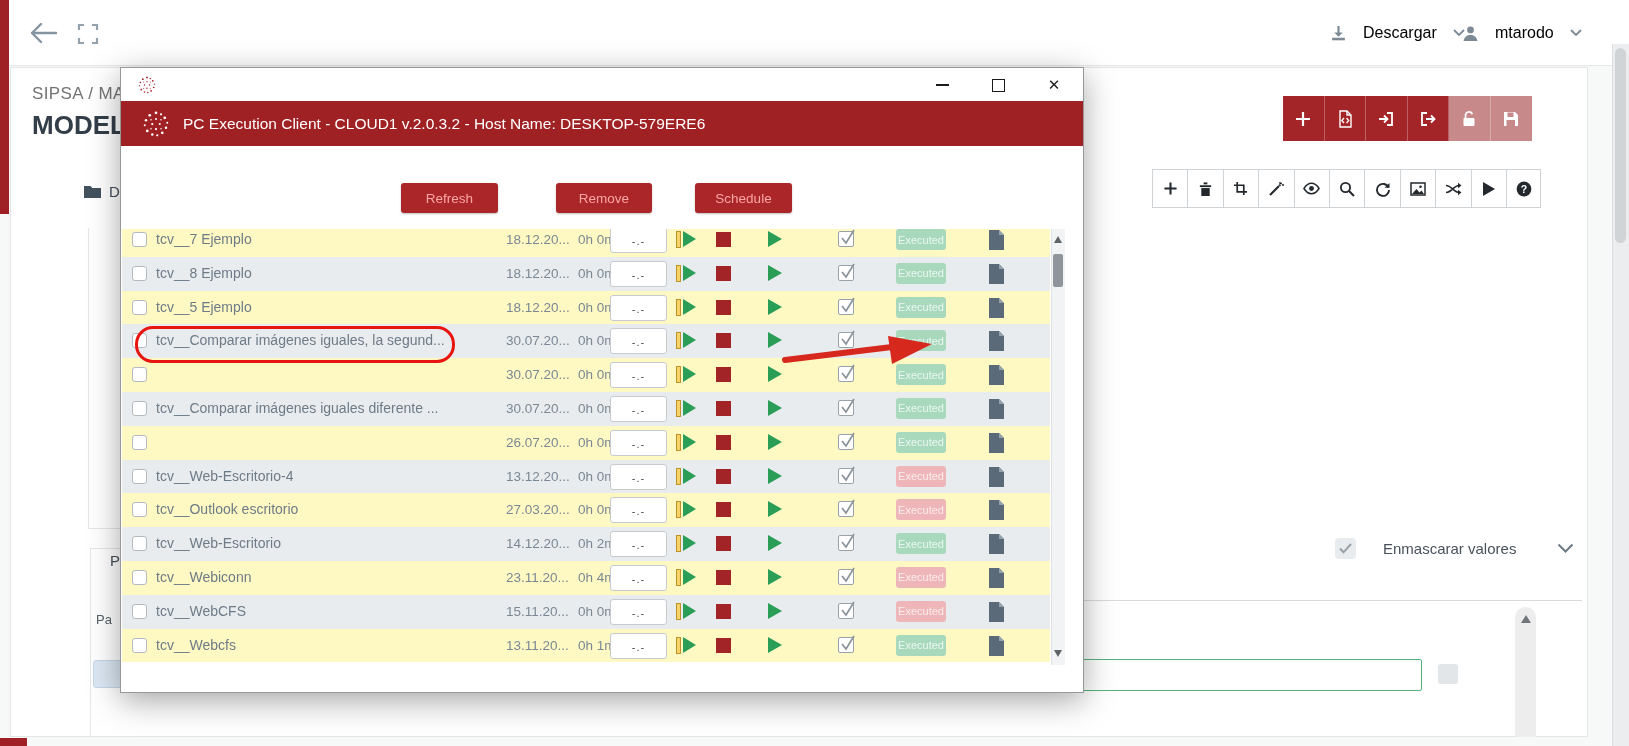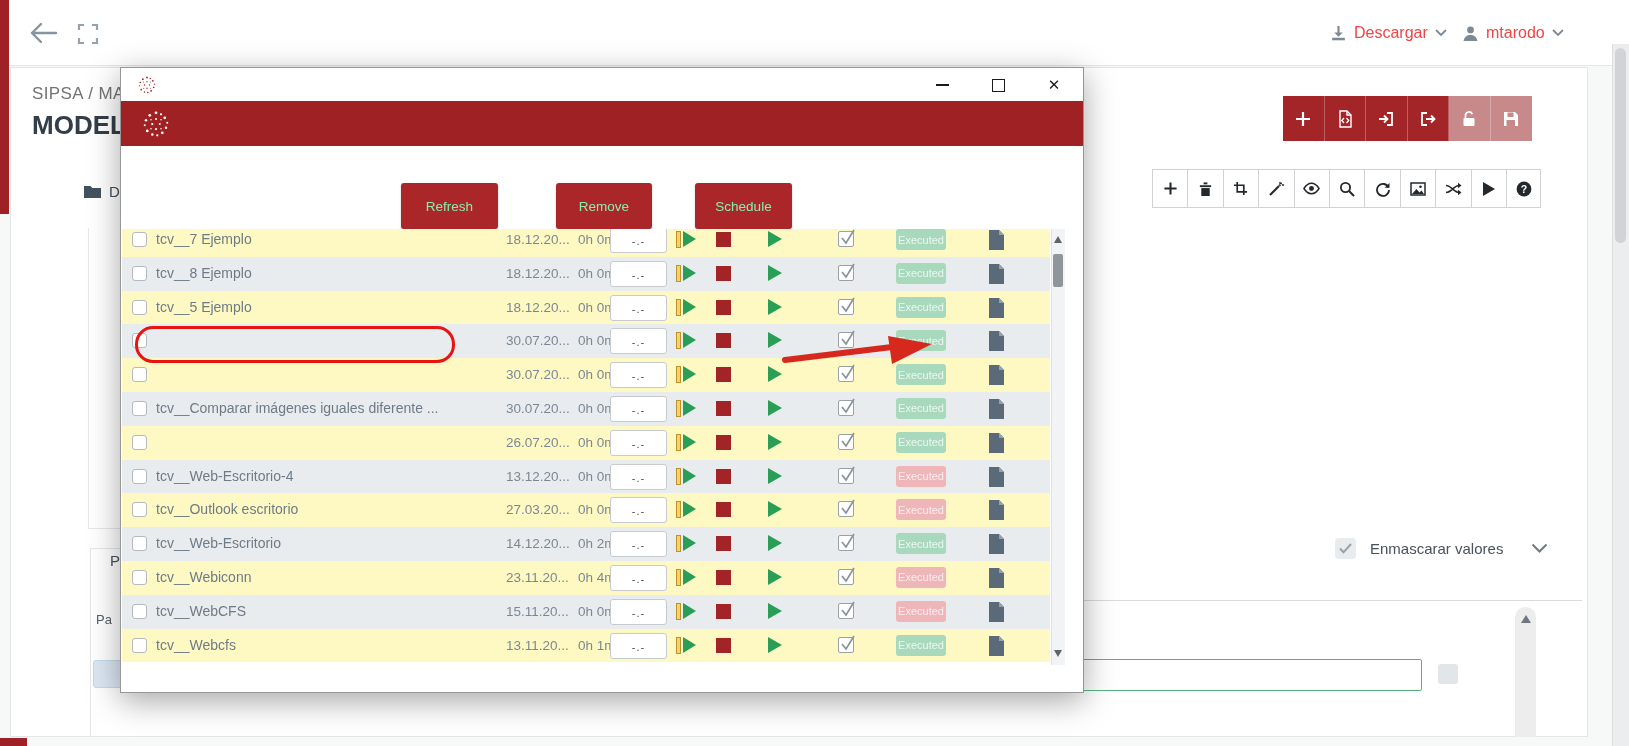--- a/index.html
+++ b/index.html
@@ -10,21 +10,21 @@
 
   
   #topbar{left:0;top:0;width:1629px;height:66px;background:#fff;border-bottom:1px solid #e4e6e8;}
   #red-strip{left:0;top:0;width:9px;height:214px;background:#9f2125;z-index:3;}
   #red-strip-bottom{left:0;top:738px;width:27px;height:8px;background:#9f2125;z-index:3;}
   #content-card{left:10px;top:67px;width:1578px;height:670px;background:#fff;border:1px solid #e3e5e7;}
   #page-scrollbar{left:1612px;top:44px;width:17px;height:702px;background:#ecedee;border-left:1px solid #dcdedf;}
   #page-scroll-thumb{left:1615px;top:48px;width:11px;height:195px;background:#d1d4d7;border-radius:6px;}
   #back-btn{left:26px;top:18px;width:34px;height:30px;cursor:pointer;}
   #expand-btn{left:76px;top:22px;width:24px;height:24px;cursor:pointer;}
-  .tb-item{top:20px;height:26px;display:flex;align-items:center;gap:7px;color:#ef4444;font-size:16px;cursor:pointer;}
+  .tb-item{top:20px;height:26px;display:flex;align-items:center;gap:16px;color:#000000;font-size:16px;cursor:pointer;}
   #download-item{left:1330px;}
   #user-item{left:1462px;}
 
   #breadcrumb{left:32px;top:84px;font-size:17px;color:#737373;letter-spacing:.4px;}
   #page-title{left:32px;top:110px;font-size:26px;font-weight:600;color:#333e49;}
 
   
   #red-toolbar{left:1283px;top:96px;height:45px;display:flex;z-index:1;}
   .red-btn{width:41.5px;height:45px;background:#a32528;display:flex;align-items:center;justify-content:center;
            border-right:1px solid rgba(255,255,255,.28);cursor:pointer;}
@@ -42,42 +42,42 @@
 
   
   #plot-border-v{left:88px;top:228px;width:1px;height:300px;background:#e5e7e9;}
   #plot-border-h{left:88px;top:528px;width:40px;height:1px;background:#e5e7e9;}
   #panel2-border-v{left:90px;top:548px;width:1px;height:189px;background:#e5e7e9;}
   #panel2-border-h{left:90px;top:548px;width:560px;height:1px;background:#e5e7e9;}
   #panel2-label{left:110px;top:552px;font-size:15px;color:#46505a;}
   #param-label{left:96px;top:612px;font-size:13px;color:#565f68;text-align:center;}
   #param-btn{left:93px;top:660px;width:36px;height:28px;background:#dbe7f3;border:1px solid #c4d7e8;border-radius:3px;cursor:pointer;}
 
-  #mask-row{left:1335px;top:538px;display:flex;align-items:center;gap:14px;z-index:1;}
+  #mask-row{left:1335px;top:538px;display:flex;align-items:center;gap:27px;z-index:1;}
   #mask-checkbox{width:21px;height:21px;border-radius:4px;background:#e8ecef;display:flex;align-items:center;justify-content:center;cursor:pointer;}
   #mask-label{font-size:15px;color:#49525b;}
   #mask-chevron{margin-left:14px;cursor:pointer;}
   #mask-divider{left:640px;top:600px;width:942px;height:1px;background:#d9dcde;}
   #inner-scrollbar{left:1515px;top:607px;width:21px;height:130px;background:#ededee;border-radius:10px 10px 0 0;}
   #inner-scroll-up{left:1521px;top:615px;width:0;height:0;border-left:5px solid transparent;border-right:5px solid transparent;border-bottom:8px solid #70767c;}
   #green-input{left:640px;top:659px;width:782px;height:32px;background:#fff;border:1px solid #55b47c;border-radius:2px;z-index:1;}
   #gray-mini-btn{left:1438px;top:664px;width:20px;height:20px;background:#e3e6e9;border-radius:3px;cursor:pointer;z-index:1;}
 
   
   #modal{left:120px;top:67px;width:964px;height:626px;background:#fff;border:1px solid #979797;
          box-shadow:0 8px 30px rgba(0,0,0,.35);z-index:10;}
   #modal-titlebar{left:0;top:0;width:100%;height:33px;background:#fff;border-bottom:0;}
   #modal-app-icon{left:16px;top:5px;}
   .win-ctl{top:8px;width:26px;height:18px;display:flex;align-items:center;justify-content:center;cursor:pointer;color:#1b1b1b;}
   #win-min{left:808px;} #win-max{left:864px;} #win-close{left:920px;font-size:15px;}
   #min-glyph{width:13px;height:0;border-top:2px solid #1b1b1b;}
   #max-glyph{width:13px;height:13px;border:1.6px solid #1b1b1b;}
   #modal-header{left:0;top:33px;width:962px;height:45px;background:#a02124;display:flex;align-items:center;gap:12px;padding-left:20px;}
   #modal-title{color:#fff;font-size:15.5px;}
-  .modal-btn{top:115px;height:46px;background:#ab2629;color:#86efac;border:none;border-radius:3px;
+  .modal-btn{top:115px;height:30px;background:#ab2629;color:#fca5a5;border:none;border-radius:3px;
              font-size:13.5px;font-family:inherit;cursor:pointer;box-shadow:0 1px 2px rgba(0,0,0,.25);}
   #btn-refresh{left:280px;width:97px;} #btn-remove{left:435px;width:96px;} #btn-schedule{left:574px;width:97px;}
 
   
   #table-clip{left:1px;top:161px;width:928px;height:436px;overflow:hidden;}
   #rows-host{margin-top:-6px;}
   .trow{position:relative;width:928px;height:33.8px;background:#fef9c3;}
   .trow.alt{background:#e8ecef;}
   .trow .cb{position:absolute;left:10px;top:9px;width:15px;height:15px;background:#fff;border:1px solid #b4bac0;border-radius:3px;cursor:pointer;}
   .trow .name{position:absolute;left:34px;top:0;line-height:33.8px;font-size:14px;color:#6e7b87;white-space:nowrap;}
@@ -352,20 +352,21 @@
           <circle cx="12" cy="8" r="0.8"></circle>
             <circle cx="9" cy="12" r="0.9"></circle>
             <circle cx="15" cy="12" r="0.8"></circle>
             <circle cx="12" cy="16" r="0.9"></circle>
           <circle cx="8" cy="8.5" r="0.6"></circle>
             <circle cx="16" cy="8.5" r="0.6"></circle>
             <circle cx="16" cy="15.8" r="0.6"></circle>
             <circle cx="8" cy="15.8" r="0.6"></circle>
         </g>
       </svg>
+      <span id="modal-title">PC Execution Client - CLOUD1 v.2.0.3.2 - Host Name: DESKTOP-579ERE6</span>
     </div>
 
     <button class="abs modal-btn" id="btn-refresh">Refresh</button>
     <button class="abs modal-btn" id="btn-remove">Remove</button>
     <button class="abs modal-btn" id="btn-schedule">Schedule</button>
 
     <div class="abs" id="table-clip">
       <div id="rows-host">
           <div class="trow">
     <div class="cb"></div>
@@ -431,20 +432,21 @@
       </svg>
     </div>
     <div class="badge green">Executed</div>
     <svg class="filedoc" width="17" height="20" viewBox="0 0 17 20">
       <path d="M1 0h10l5 5v15H1z" fill="#5b6a78"></path>
               <path d="M11 0v5h5z" fill="#95a1ab"></path>
     </svg>
   </div>
           <div class="trow alt">
     <div class="cb"></div>
+    <span class="name">tcv__Comparar imágenes iguales, la segund...</span>
     <span class="date">30.07.20...</span>
     <span class="dur">0h 0m 0s...</span>
     <div class="sched">-.-</div>
     <div class="runbar">
               <div class="bar"></div>
               <div class="tri"></div>
             </div>
     <div class="stop"></div>
     <div class="play"></div>
     <div class="cb2">

